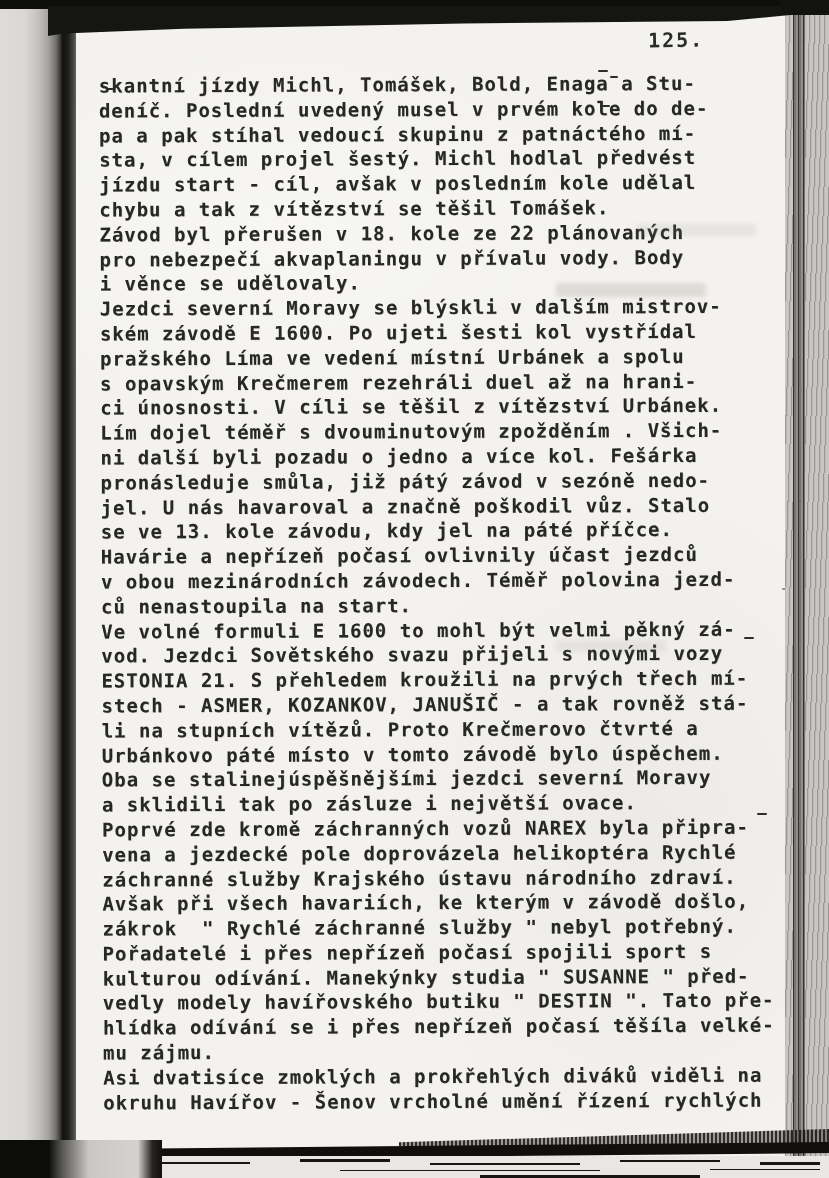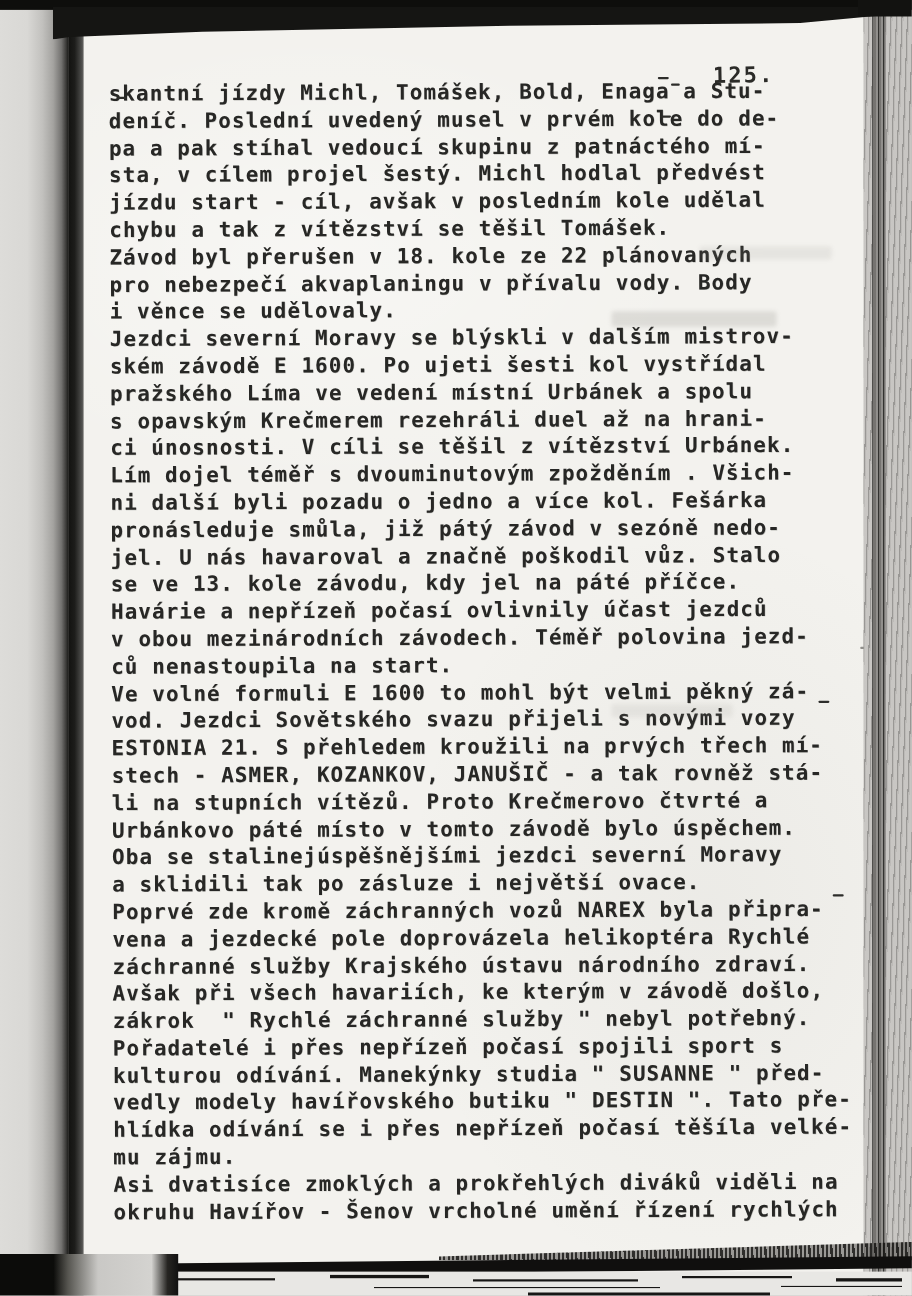--- a/index.html
+++ b/index.html
@@ -68,21 +68,20 @@
   .streak{position:absolute;background:#171615;height:2px;}
   .bottom-left-block{
     position:absolute;left:0;top:1140px;bottom:0;width:162px;
     background:linear-gradient(to right,#0c0c0a 0 30%,#55544f 38%,#c9c8c5 55%,#d4d3d0 85%,#262522 94%,#111 100%);
   }
   
   .page-number{
     position:absolute;left:572px;top:28px;
     font-size:20px;font-weight:700;letter-spacing:2px;color:#2b2b28;
     transform:rotate(-1deg);
-    margin-top:28px;
   }
   .text-block{
     position:absolute;left:25px;top:72px;width:680px;
     transform:rotate(-0.25deg);
   }
   .line{
     white-space:pre;
     font-size:19px;line-height:24.8px;letter-spacing:1px;
     font-weight:700;color:#272725;
     text-shadow:.4px .4px 0 rgba(45,45,42,.30);

